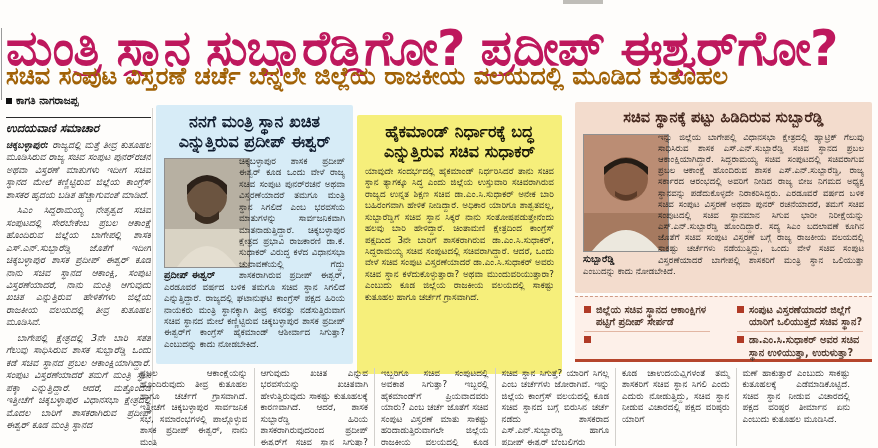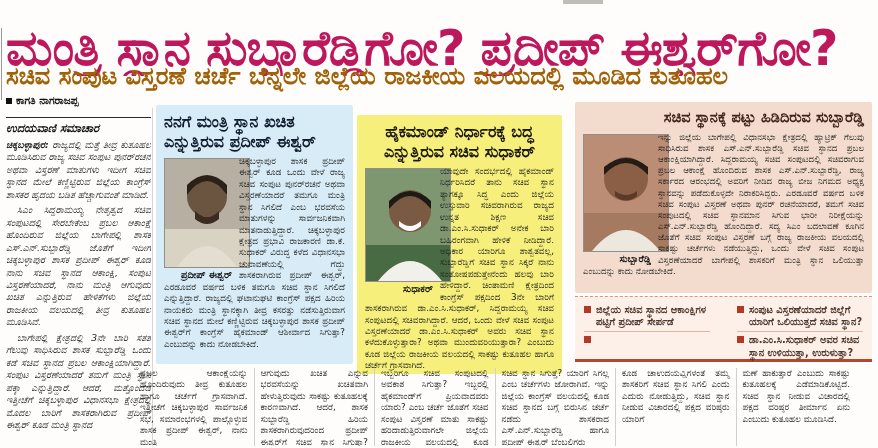--- a/index.html
+++ b/index.html
@@ -43,28 +43,28 @@
   .dateline{font-weight:bold;}
 
   .vrule{position:absolute;left:152px;top:108px;width:1px;height:338px;background:#d8d6d2;}
 
   .box{position:absolute;box-sizing:border-box;padding:7px 8px;overflow:hidden;border-radius:2px;}
   .box-blue{left:156px;top:105px;width:197px;height:259px;background:#d7ecf7;}
   .box-yellow{left:357px;top:115px;width:205px;height:259px;background:#f6ef7b;}
   .box-pink{left:575px;top:102px;width:297px;height:191px;background:#f3dccd;}
 
   .box h3{margin:0 0 5px;line-height:1.22;}
-  .box-blue h3{font-size:16px;color:#0f1b2d;}
+  .box-blue h3{font-size:16px;text-align:center;color:#0f1b2d;}
   .box-yellow h3{font-size:16px;text-align:center;color:#191708;}
-  .box-pink h3{font-size:14.5px;text-align:right;color:#40231a;}
+  .box-pink h3{font-size:14.5px;text-align:center;color:#40231a;}
 
   .box .body{font-size:8.8px;line-height:1.3;text-align:justify;color:#20201e;}
   .box-pink .body{font-size:8.6px;}
 
-  figure.photo{float:left;margin:2px 7px 0 0;width:68px;text-align:right;}
+  figure.photo{float:left;margin:2px 7px 0 0;width:68px;text-align:left;}
   figure.photo .ph{display:block;width:84px;border:1px solid #8f8f8f;background:#cfc8bc;}
   figure.photo figcaption{font-size:9.5px;font-weight:bold;color:#111;margin-top:2px;line-height:1.1;}
 
   .bullets{
     position:absolute;left:575px;top:296px;width:297px;height:66px;box-sizing:border-box;
     background:#fdf0e9;border-top:1px dashed #cf9a85;border-bottom:3px solid #b5452c;
     display:grid;grid-template-columns:1fr 1fr;column-gap:27px;
     padding:5px 9px 2px;align-content:start;
   }
   .bullet-item{
@@ -122,31 +122,20 @@
     <figcaption>ಪ್ರದೀಪ್ ಈಶ್ವರ್</figcaption>
   </figure>
   <div class="body">ಚಿಕ್ಕಬಳ್ಳಾಪುರ ಶಾಸಕ ಪ್ರದೀಪ್ ಈಶ್ವರ್ ಕೂಡ ಒಂದು ವೇಳೆ ರಾಜ್ಯ ಸಚಿವ ಸಂಪುಟ ಪುನರ್‌ರಚನೆ ಅಥವಾ ವಿಸ್ತರಣೆಯಾದರೆ ತಮಗೂ ಮಂತ್ರಿ ಸ್ಥಾನ ಸಿಗಲಿದೆ ಎಂಬ ಭರವಸೆಯ ಮಾತುಗಳನ್ನು ಸಾರ್ವಜನಿಕವಾಗಿ ಮಾತನಾಡುತ್ತಿದ್ದಾರೆ. ಚಿಕ್ಕಬಳ್ಳಾಪುರ ಕ್ಷೇತ್ರದ ಪ್ರಭಾವಿ ರಾಜಕಾರಣಿ ಡಾ.ಕೆ. ಸುಧಾಕರ್ ವಿರುದ್ಧ ಕಳೆದ ವಿಧಾನಸಭಾ ಚುನಾವಣೆಯಲ್ಲಿ ಗೆದ್ದು ಶಾಸಕರಾಗಿರುವ ಪ್ರದೀಪ್ ಈಶ್ವರ್, ಎರಡೂವರೆ ವರ್ಷದ ಬಳಿಕ ತಮಗೂ ಸಚಿವ ಸ್ಥಾನ ಸಿಗಲಿದೆ ಎನ್ನುತ್ತಿದ್ದಾರೆ. ರಾಜ್ಯದಲ್ಲಿ ಘಟಾನುಘಟಿ ಕಾಂಗ್ರೆಸ್ ಪಕ್ಷದ ಹಿರಿಯ ನಾಯಕರು ಮಂತ್ರಿ ಸ್ಥಾನಕ್ಕಾಗಿ ತೀವ್ರ ಕಸರತ್ತು ನಡೆಸುತ್ತಿರುವಾಗ ಸಚಿವ ಸ್ಥಾನದ ಮೇಲೆ ಕಣ್ಣಿಟ್ಟಿರುವ ಚಿಕ್ಕಬಳ್ಳಾಪುರ ಶಾಸಕ ಪ್ರದೀಪ್ ಈಶ್ವರ್‌ಗೆ ಕಾಂಗ್ರೆಸ್ ಹೈಕಮಾಂಡ್ ಆಶೀರ್ವಾದ ಸಿಗುತ್ತಾ? ಎಂಬುದನ್ನು ಕಾದು ನೋಡಬೇಕಿದೆ.</div>
 </div>
 
 <div class="box box-yellow">
   <h3>
     <span>ಹೈಕಮಾಂಡ್ ನಿರ್ಧಾರಕ್ಕೆ ಬದ್ಧ</span><br>
     <span>ಎನ್ನುತ್ತಿರುವ ಸಚಿವ ಸುಧಾಕರ್</span>
   </h3>
-  <figure class="photo">
-    <svg class="ph" height="112" viewBox="0 0 84 112">
-      <rect width="84" height="112" fill="#7f9770"></rect>
-      <rect y="76" width="84" height="36" fill="#496b43"></rect>
-      <circle cx="44" cy="42" r="21" fill="#7a5a42"></circle>
-      <path d="M23 40 Q44 14 65 40 L65 32 Q44 12 23 32 Z" fill="#1f1a14"></path>
-      <path d="M12 112 Q44 72 76 112 Z" fill="#f2f0ea"></path>
-      <path d="M33 52 Q44 62 55 52 L55 57 Q44 67 33 57 Z" fill="#fdfdfd"></path>
-    </svg>
-    <figcaption>ಸುಧಾಕರ್</figcaption>
-  </figure>
   <div class="body">ಯಾವುದೇ ಸಂದರ್ಭದಲ್ಲಿ ಹೈಕಮಾಂಡ್ ನಿರ್ಧರಿಸಿದರೆ ತಾನು ಸಚಿವ ಸ್ಥಾನ ತ್ಯಾಗಕ್ಕೂ ಸಿದ್ಧ ಎಂದು ಜಿಲ್ಲೆಯ ಉಸ್ತುವಾರಿ ಸಚಿವರಾಗಿರುವ ರಾಜ್ಯದ ಉನ್ನತ ಶಿಕ್ಷಣ ಸಚಿವ ಡಾ.ಎಂ.ಸಿ.ಸುಧಾಕರ್ ಅನೇಕ ಬಾರಿ ಬಹಿರಂಗವಾಗಿ ಹೇಳಿಕೆ ನೀಡಿದ್ದಾರೆ. ಅಧಿಕಾರ ಯಾರಿಗೂ ಶಾಶ್ವತವಲ್ಲ, ಸುಬ್ಬಾರೆಡ್ಡಿಗೆ ಸಚಿವ ಸ್ಥಾನ ಸಿಕ್ಕರೆ ನಾನು ಸಂತೋಷಪಡುತ್ತೇನೆಂದು ಹಲವು ಬಾರಿ ಹೇಳಿದ್ದಾರೆ. ಚಿಂತಾಮಣಿ ಕ್ಷೇತ್ರದಿಂದ ಕಾಂಗ್ರೆಸ್ ಪಕ್ಷದಿಂದ 3ನೇ ಬಾರಿಗೆ ಶಾಸಕರಾಗಿರುವ ಡಾ.ಎಂ.ಸಿ.ಸುಧಾಕರ್, ಸಿದ್ದರಾಮಯ್ಯ ಸಚಿವ ಸಂಪುಟದಲ್ಲಿ ಸಚಿವರಾಗಿದ್ದಾರೆ. ಆದರೆ, ಒಂದು ವೇಳೆ ಸಚಿವ ಸಂಪುಟ ವಿಸ್ತರಣೆಯಾದರೆ ಡಾ.ಎಂ.ಸಿ.ಸುಧಾಕರ್ ಅವರು ಸಚಿವ ಸ್ಥಾನ ಕಳೆದುಕೊಳ್ಳುತ್ತಾರಾ? ಅಥವಾ ಮುಂದುವರಿಯುತ್ತಾರಾ? ಎಂಬುದು ಕೂಡ ಜಿಲ್ಲೆಯ ರಾಜಕೀಯ ವಲಯದಲ್ಲಿ ಸಾಕಷ್ಟು ಕುತೂಹಲ ಹಾಗೂ ಚರ್ಚೆಗೆ ಗ್ರಾಸವಾಗಿದೆ.</div>
 </div>
 
 <div class="box box-pink">
   <h3>
     <span>ಸಚಿವ ಸ್ಥಾನಕ್ಕೆ ಪಟ್ಟು ಹಿಡಿದಿರುವ ಸುಬ್ಬಾರೆಡ್ಡಿ</span>
   </h3>
   <figure class="photo">
     <svg class="ph" height="116" viewBox="0 0 84 116">
       <rect width="84" height="116" fill="#bb8d74"></rect>

